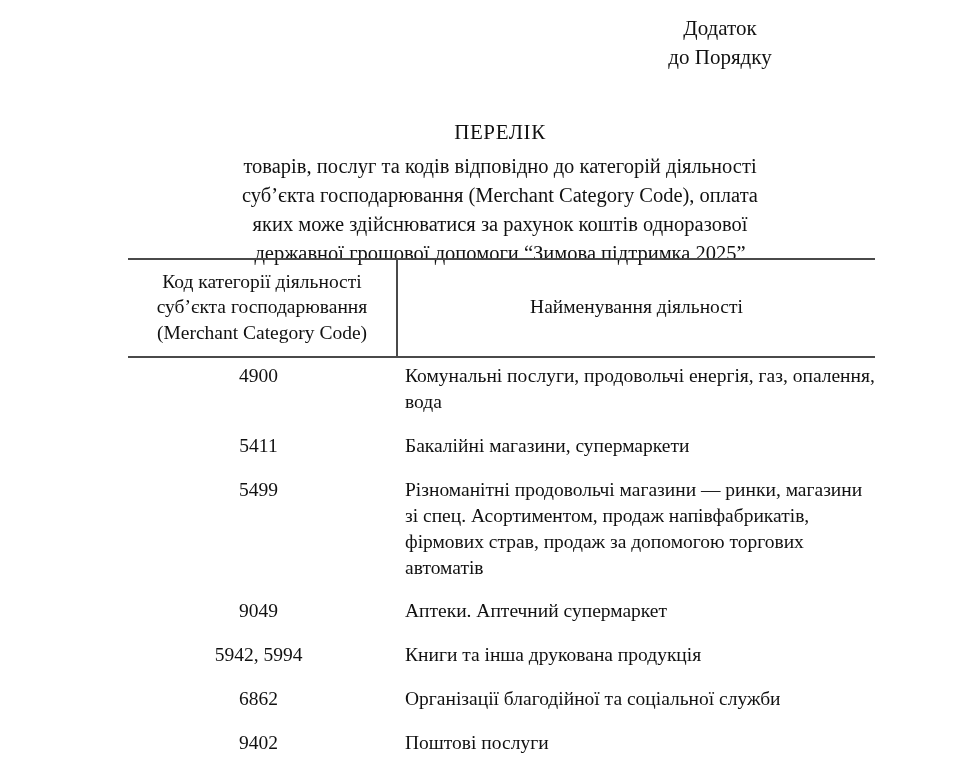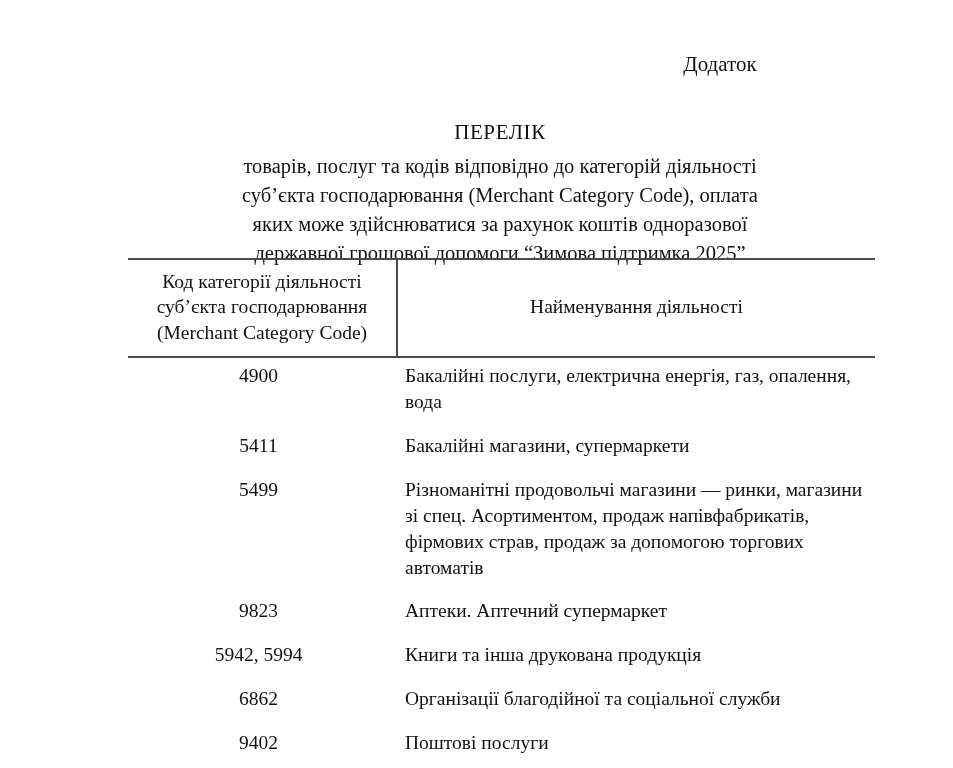--- a/index.html
+++ b/index.html
@@ -25,21 +25,21 @@
   
   .appendix-block {
     position: absolute;
     left: 600px;
     top: 14px;
     width: 240px;
     text-align: center;
     font-size: 21px;
     line-height: 1.38;
   }
-  .appendix-line { display: block; white-space: nowrap; margin-top: 36px; }
+  .appendix-line { display: block; white-space: nowrap; }
 
   
   .title-block {
     position: absolute;
     left: 180px;
     top: 120px;
     width: 640px;
     text-align: center;
   }
   .doc-title {
@@ -99,20 +99,21 @@
   }
   .mcc-table tbody tr:first-child td { padding-top: 5px; }
 </style>
 </head>
 <body>
 
 <div class="page">
 
   <div class="appendix-block">
     <span class="appendix-line">Додаток</span>
+    <span class="appendix-line">до Порядку</span>
   </div>
 
   <div class="title-block">
     <h1 class="doc-title">ПЕРЕЛІК</h1>
     <div class="subtitle">
       <span class="subtitle-line">товарів, послуг та кодів відповідно до категорій діяльності</span>
       <span class="subtitle-line">суб’єкта господарювання (Merchant Category Code), оплата</span>
       <span class="subtitle-line">яких може здійснюватися за рахунок коштів одноразової</span>
       <span class="subtitle-line">державної грошової допомоги “Зимова підтримка 2025”</span>
     </div>
@@ -129,32 +130,32 @@
           <span class="th-code-line">Код категорії діяльності</span>
           <span class="th-code-line">суб’єкта господарювання</span>
           <span class="th-code-line">(Merchant Category Code)</span>
         </th>
         <th class="th-name">Найменування діяльності</th>
       </tr>
     </thead>
     <tbody>
       <tr>
         <td class="cell-code">4900</td>
-        <td class="cell-name">Бакалійні послуги, електрична енергія, газ, опалення, вода</td>
+        <td class="cell-name">Комунальні послуги, продовольчі енергія, газ, опалення, вода</td>
       </tr>
       <tr>
         <td class="cell-code">5411</td>
         <td class="cell-name">Бакалійні магазини, супермаркети</td>
       </tr>
       <tr>
         <td class="cell-code">5499</td>
         <td class="cell-name">Різноманітні продовольчі магазини — ринки, магазини зі спец. Асортиментом, продаж напівфабрикатів, фірмових страв, продаж за допомогою торгових автоматів</td>
       </tr>
       <tr>
-        <td class="cell-code">9823</td>
+        <td class="cell-code">9049</td>
         <td class="cell-name">Аптеки. Аптечний супермаркет</td>
       </tr>
       <tr>
         <td class="cell-code">5942, 5994</td>
         <td class="cell-name">Книги та інша друкована продукція</td>
       </tr>
       <tr>
         <td class="cell-code">6862</td>
         <td class="cell-name">Організації благодійної та соціальної служби</td>
       </tr>

